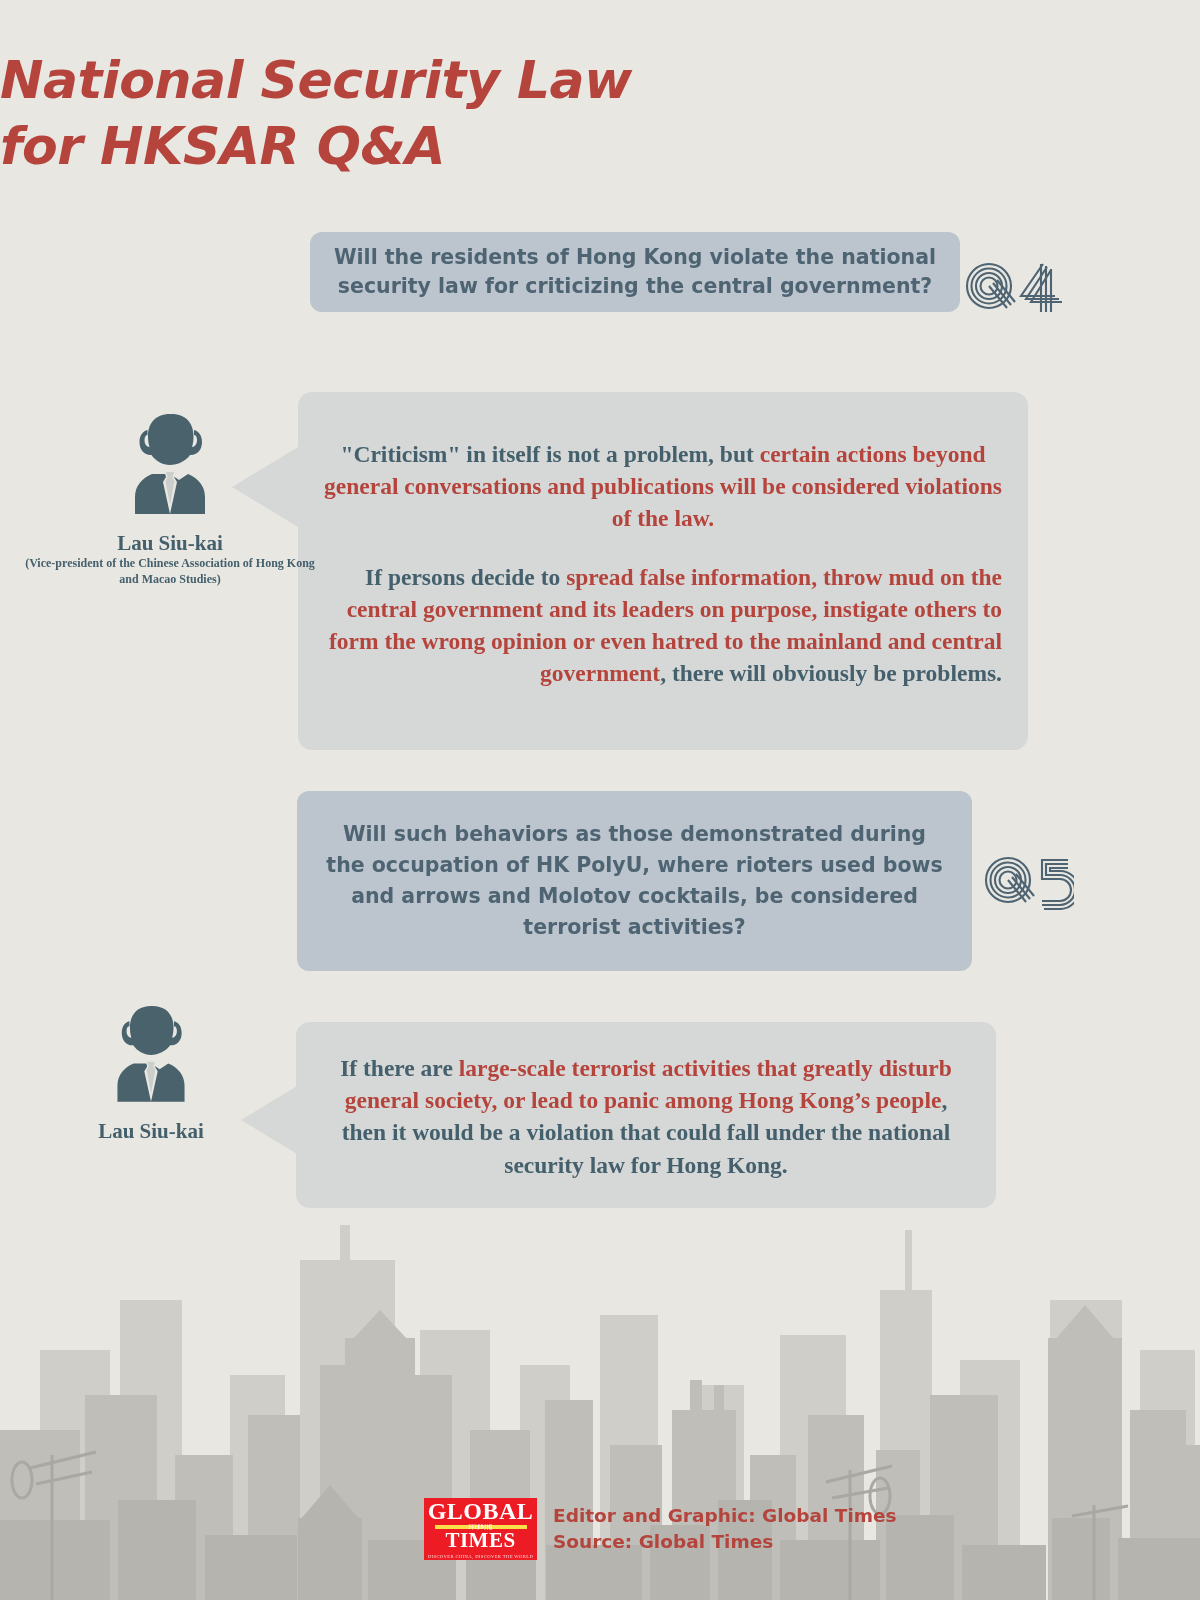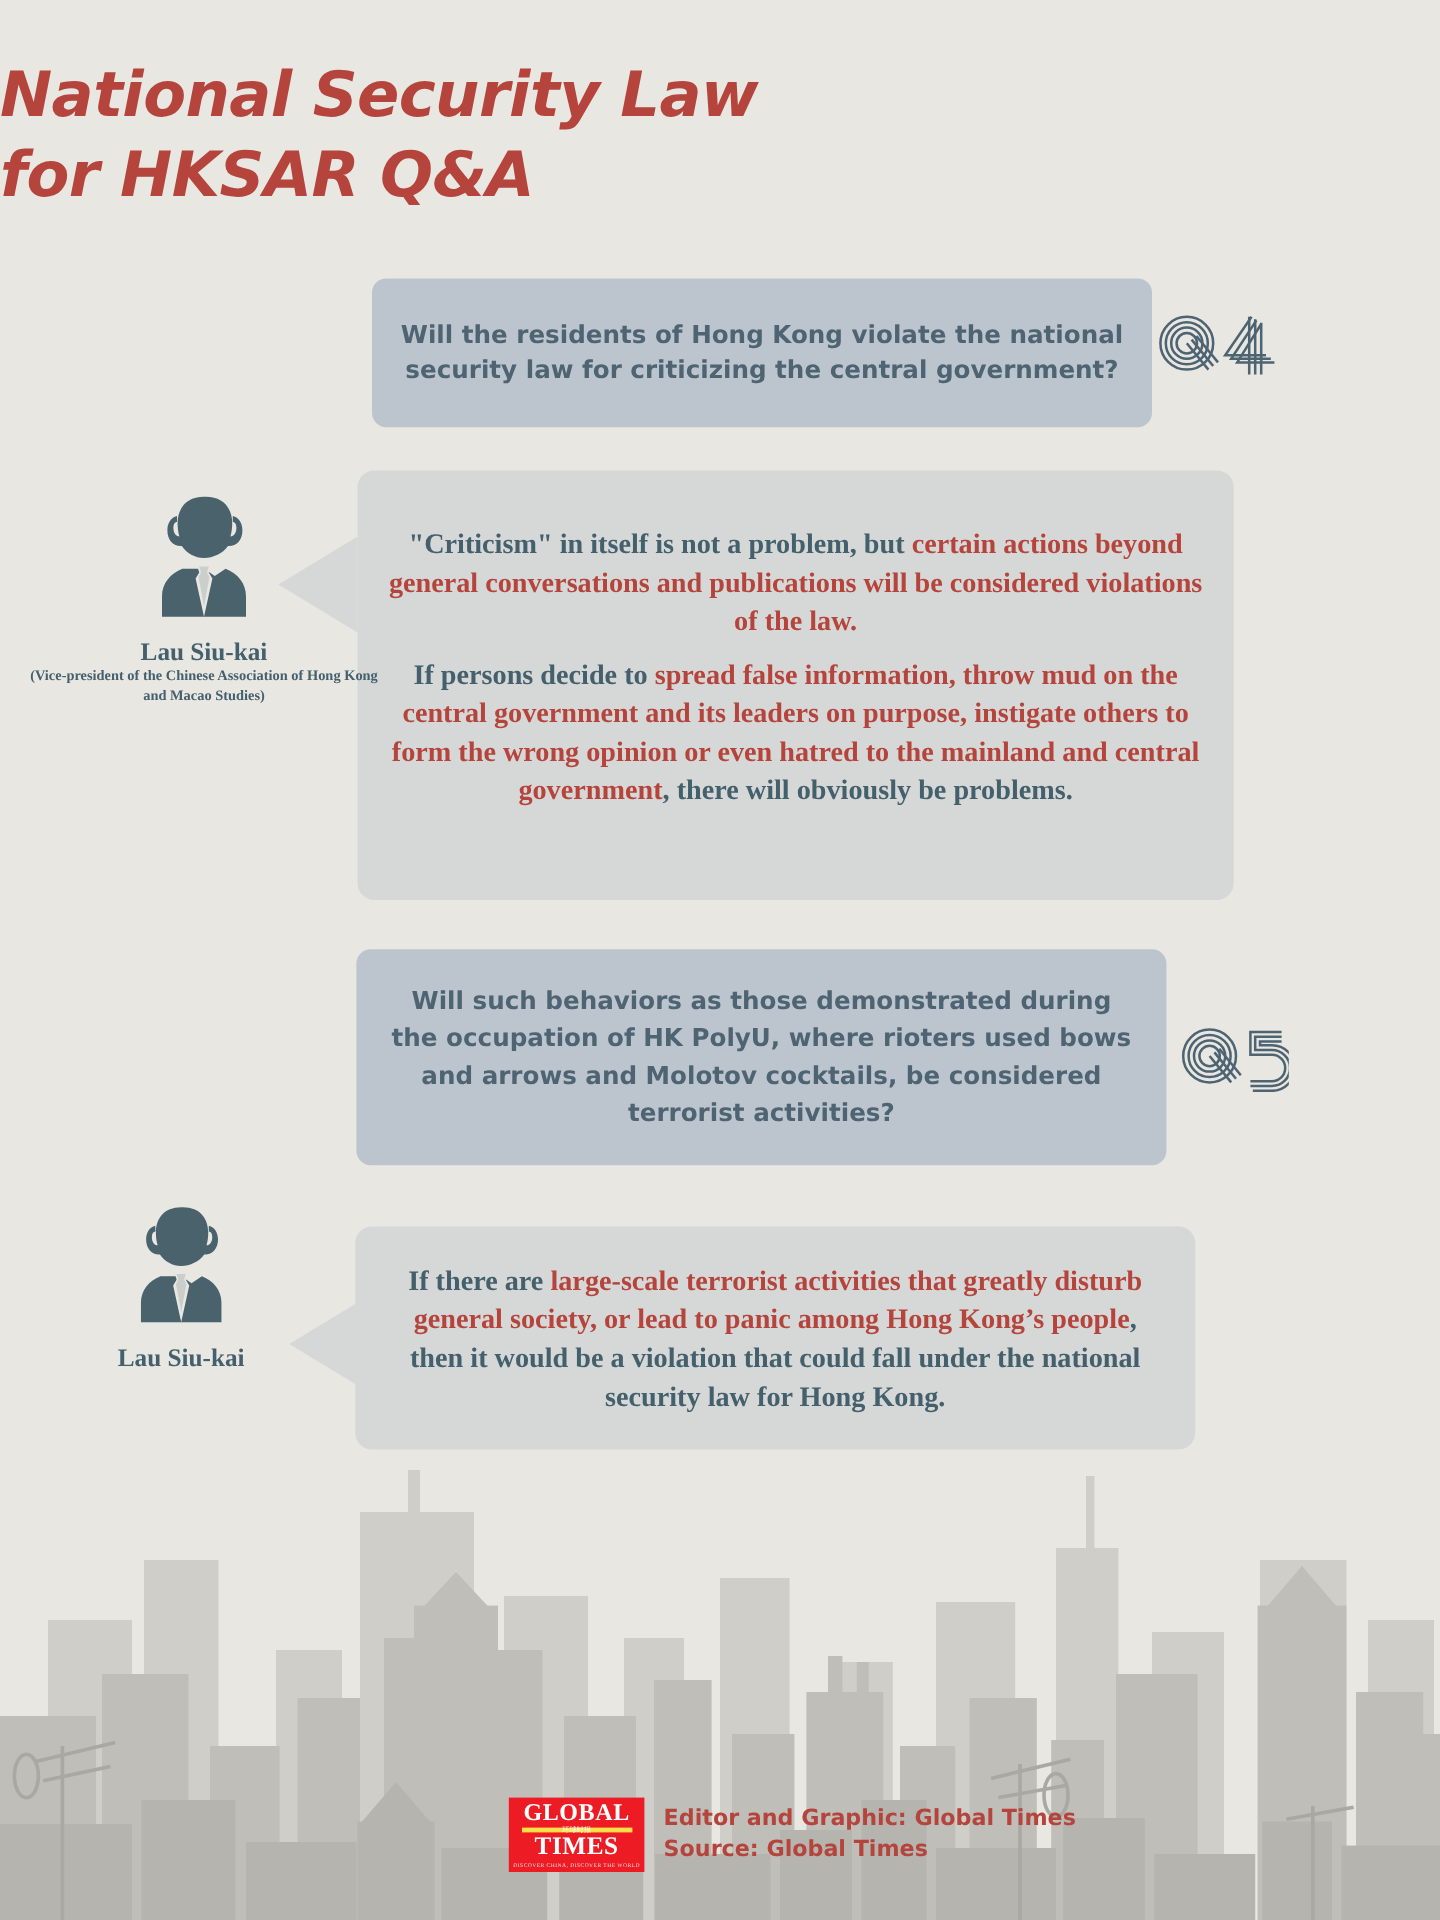--- a/index.html
+++ b/index.html
@@ -30,40 +30,40 @@
   .qbox{
     position:absolute;z-index:5;
     background:#BCC5CE;border-radius:12px;
     color:#4E6472;
     font-family:"DejaVu Sans",sans-serif;
     font-weight:bold;
     text-align:center;
     display:flex;align-items:center;justify-content:center;
     box-sizing:border-box;
   }
-  #q1{left:310px;top:232px;width:650px;height:124px;font-size:20.5px;line-height:1.42;padding:0 22px;}
+  #q1{left:310px;top:232px;width:650px;height:80px;font-size:20.5px;line-height:1.42;padding:0 22px;}
   #q2{left:297px;top:791px;width:675px;height:180px;font-size:20.5px;line-height:1.52;padding:0 24px;}
 
   .qbadge{position:absolute;z-index:6;}
   #q1badge{left:963px;top:258px;}
   #q2badge{left:982px;top:852px;}
 
   
   .abubble{
     position:absolute;z-index:5;
     background:#D6D8D7;border-radius:14px;
     color:#45606D;
     font-family:"Liberation Serif",serif;
     font-weight:bold;text-align:center;
     box-sizing:border-box;
   }
   #a1{left:298px;top:392px;width:730px;height:358px;padding:46px 26px 0 26px;font-size:23.5px;line-height:1.37;}
   #a2{left:296px;top:1022px;width:700px;height:186px;padding:30px 24px 0 24px;font-size:23.5px;line-height:1.37;}
   .abubble p{margin:0;}
-  .abubble p + p{margin-top:12px;}
+  .abubble p + p{margin-top:26px;text-align:right;}
   .hl{color:#B5443C;}
 
   .pointer{position:absolute;width:0;height:0;z-index:6;
     border-top:40px solid transparent;border-bottom:40px solid transparent;
     border-right:66px solid #D6D8D7;}
   #p1{left:232px;top:447px;}
   #p2{left:241px;top:1080px;}
 
   
   .speaker{position:absolute;z-index:6;text-align:center;
@@ -72,21 +72,21 @@
   #sp2{left:46px;top:1000px;width:210px;}
   .avatar{display:block;margin:0 auto;}
   .spname{font-size:21px;line-height:1.26;margin-top:12px;}
   .sprole{font-size:12px;line-height:1.26;}
 
   
   .footer{position:absolute;left:424px;top:1498px;z-index:7;display:flex;align-items:center;}
   .gtlogo{width:113px;height:62px;background:#ED1C24;position:relative;
     display:flex;flex-direction:column;align-items:center;justify-content:center;
     font-family:"Liberation Serif",serif;color:#ffffff;overflow:hidden;}
-  .gt1{font-size:20px;font-weight:bold;letter-spacing:0.5px;line-height:1;}
+  .gt1{font-size:24px;font-weight:bold;letter-spacing:0.5px;line-height:1;}
   .gtbar{width:92px;height:4px;background:#F9E04B;margin:1.5px 0;position:relative;}
   .gtcn{position:absolute;left:50%;top:50%;transform:translate(-50%,-50%);
     font-size:6px;color:#ffffff;white-space:nowrap;}
   .gt2{font-size:21px;font-weight:bold;letter-spacing:0.5px;line-height:1;}
   .gttag{font-size:4.6px;letter-spacing:0.4px;margin-top:2.5px;color:#FFD9DA;white-space:nowrap;}
   .credits{margin-left:16px;color:#B5443C;
     font-family:"DejaVu Sans",sans-serif;font-weight:bold;font-size:18.5px;line-height:1.42;}
 </style>
 </head>
 <body>

